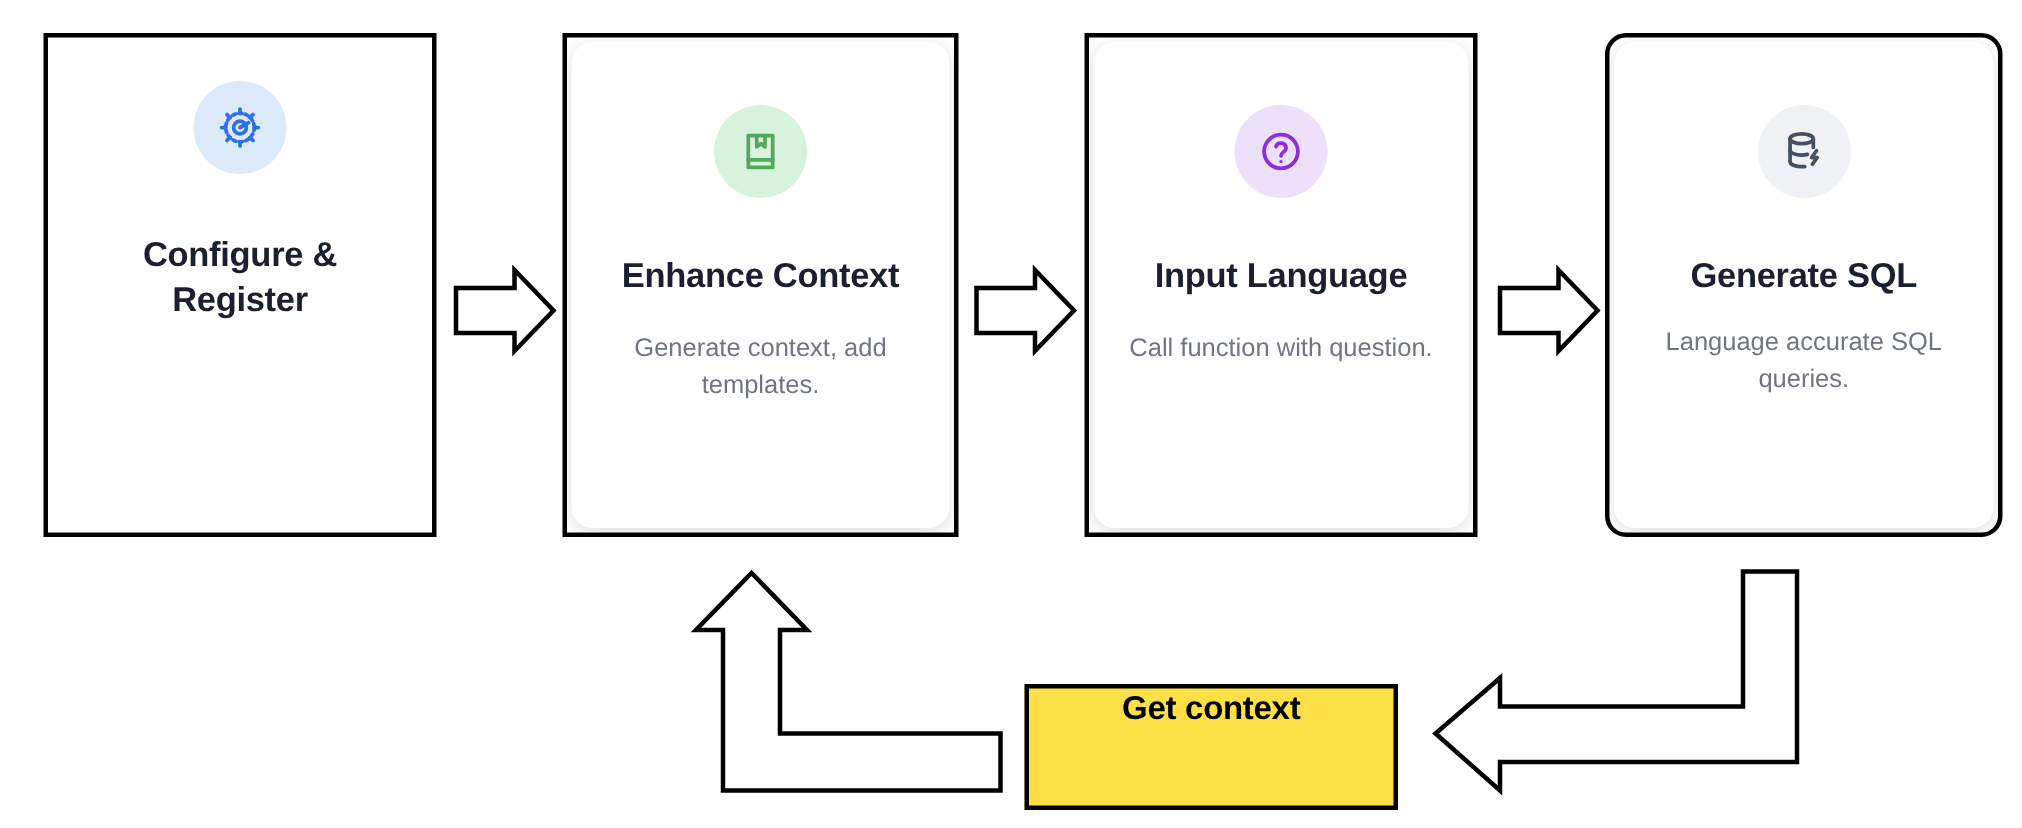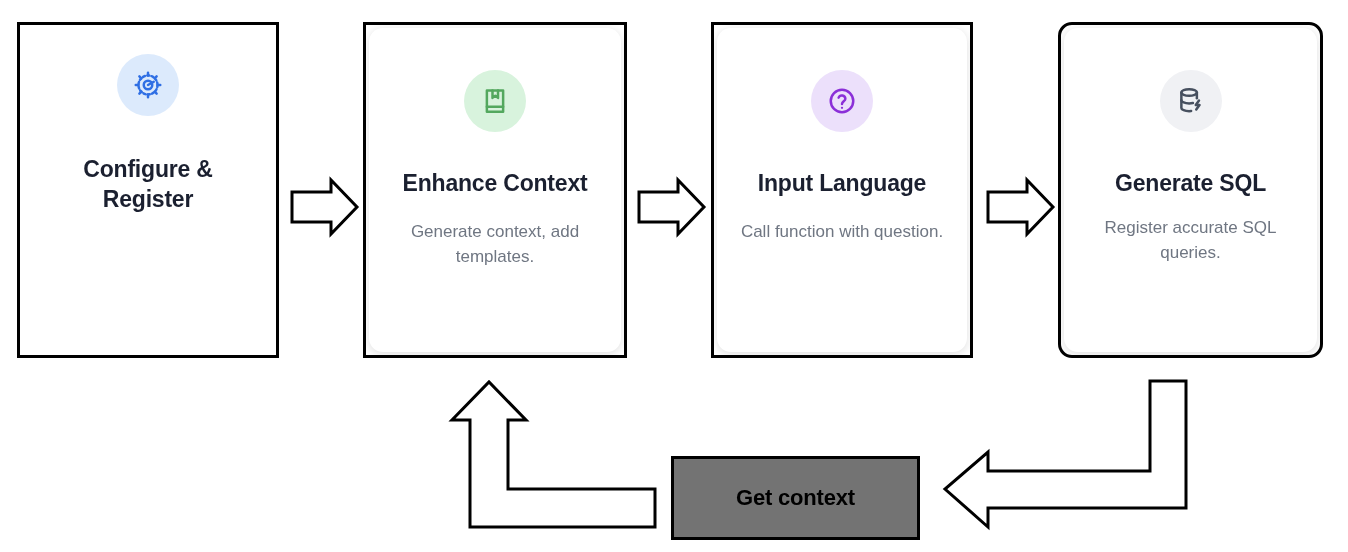--- a/index.html
+++ b/index.html
@@ -9,21 +9,21 @@
   }
   body {
     width: 1348px;
     height: 552px;
     font-family: "Liberation Sans", sans-serif;
     position: relative;
     overflow: hidden;
   }
   #stage {
     position: absolute;
-    left: 0; top: 0;
+    left: 12px; top: 0;
     width: 1300px;
     height: 552px;
   }
 
   
   .step-card {
     position: absolute;
     box-sizing: border-box;
     border: 3px solid #000000;
     background: #ffffff;
@@ -89,23 +89,23 @@
 
   
   #get-context-box {
     position: absolute;
     left: 671px;
     top: 456px;
     width: 249px;
     height: 84px;
     box-sizing: border-box;
     border: 3px solid #000000;
-    background: #737373;
+    background: #fde047;
     display: flex;
-    align-items: center;
+    align-items: flex-start;
     justify-content: center;
   }
   #get-context-box .label {
     font-size: 22px;
     font-weight: bold;
     color: #000000;
     letter-spacing: -0.2px;
   }
 </style>
 </head>
@@ -168,21 +168,21 @@
           <svg width="30" height="30" viewBox="0 0 24 24" fill="none" stroke="#47505f" stroke-width="2" stroke-linecap="round" stroke-linejoin="round">
             <ellipse cx="10.5" cy="5.2" rx="6.2" ry="2.6"></ellipse>
             <path d="M4.3 5.2v12.3c0 1.45 2.78 2.6 6.2 2.6 .55 0 1.1-.03 1.6-.09"></path>
             <path d="M16.7 5.2v4.6"></path>
             <path d="M4.3 11.3c0 1.45 2.78 2.6 6.2 2.6 1.1 0 2.15-.12 3.05-.33"></path>
             <path d="M18.4 11.6l-2.6 3.6h3l-2.6 3.6"></path>
           </svg>
         </span>
       </div>
       <div class="card-title" style="margin-top:36px;">Generate SQL</div>
-      <div class="card-desc" style="margin-top:18px;">Register accurate SQL queries.</div>
+      <div class="card-desc" style="margin-top:18px;">Language accurate SQL queries.</div>
     </div>
   </div>
 
   <div id="get-context-box">
     <span class="label">Get context</span>
   </div>
 
   <svg id="connectors" viewBox="0 0 1348 552">
 
     <polygon class="arrow-shape" points="292,192 331,192 331,180 357,207 331,234 331,222 292,222"></polygon>

